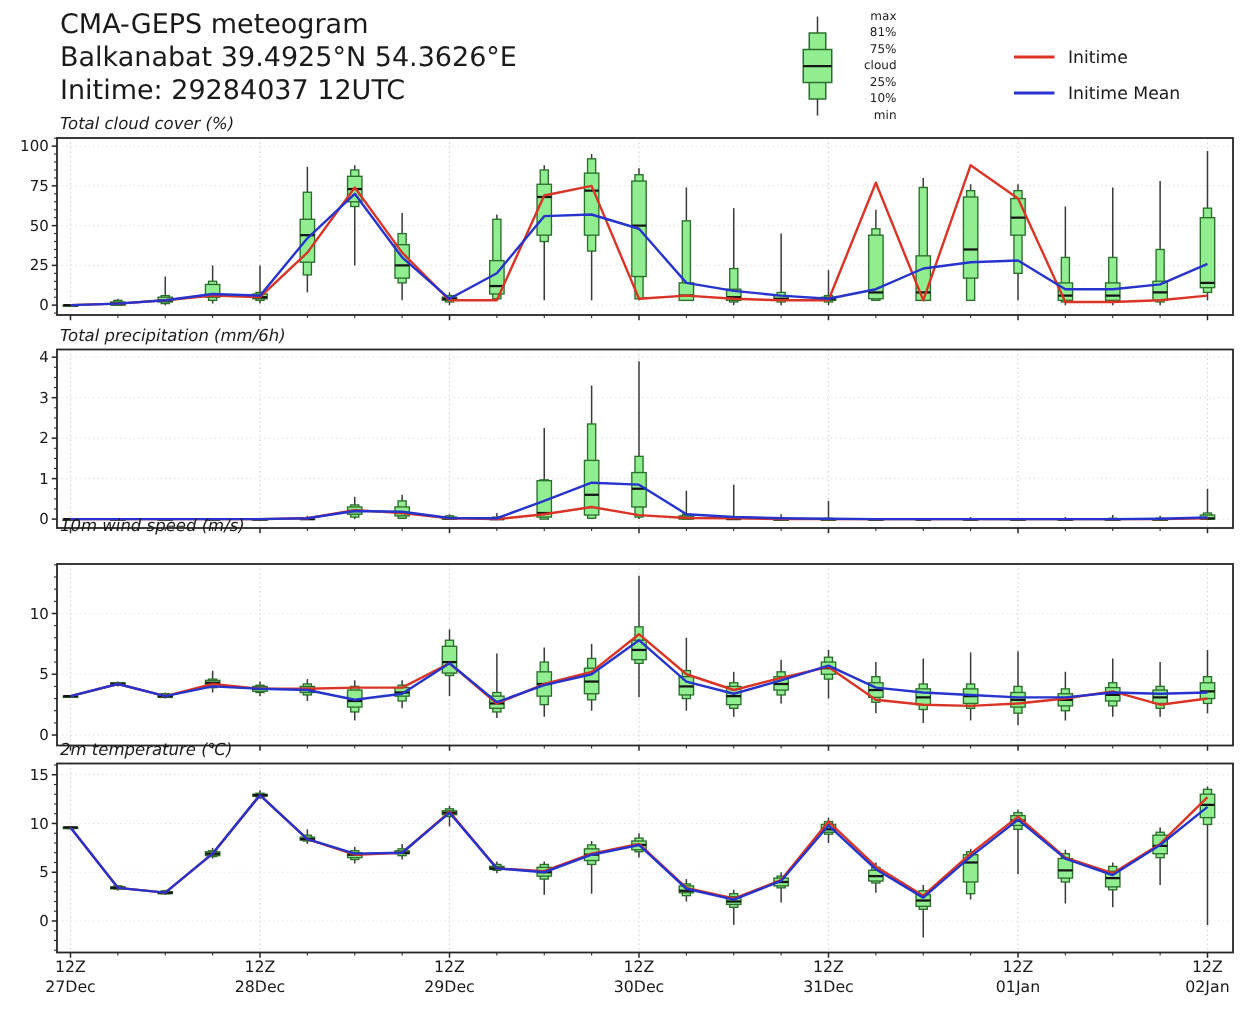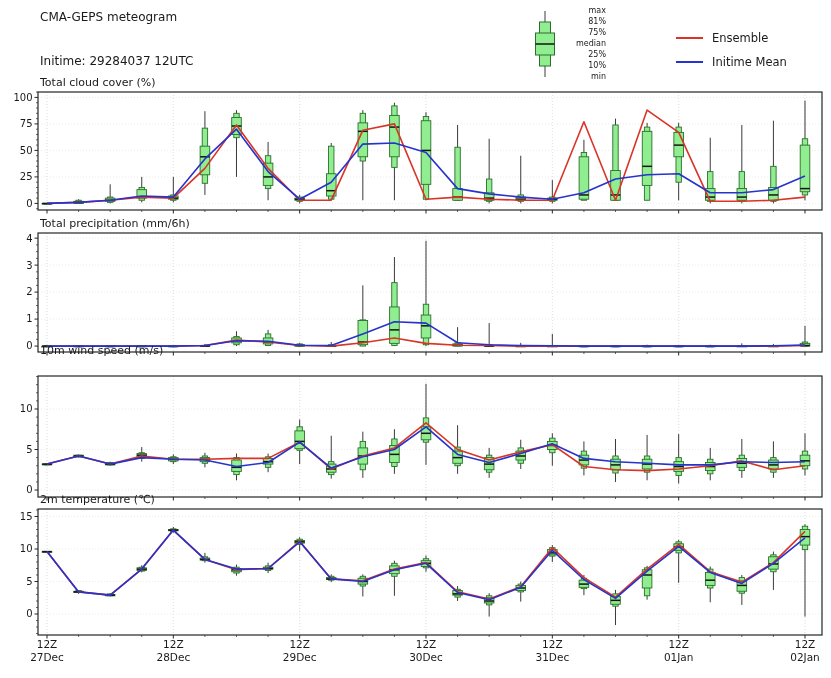--- a/index.html
+++ b/index.html
@@ -1,19 +1,19 @@
 <!DOCTYPE html>
 <html><head>
 <meta charset="utf-8">
 <style>
   html,body{margin:0;padding:0;background:#ffffff;}
   #stage{position:relative;width:831px;height:678px;background:#ffffff;overflow:hidden;
          font-family:"DejaVu Sans","Liberation Sans",sans-serif;color:#1a1a1a;}
-  .hdr{position:absolute;left:40px;font-size:12px;line-height:22px;white-space:nowrap;}
-  .panel-title{position:absolute;left:40px;font-size:11px;white-space:nowrap;}
+  .hdr{position:absolute;left:40px;font-size:18px;line-height:22px;white-space:nowrap;}
+  .panel-title{position:absolute;left:40px;font-size:11px;white-space:nowrap;font-style:italic;}
   #chart{position:absolute;left:0;top:0;pointer-events:none;}
   #legend-glyph{position:absolute;left:530px;top:5px;}
   #legend-box-labels{position:absolute;left:576px;top:5px;font-size:8px;line-height:11px;text-align:right;}
   .series-row{position:absolute;left:676px;height:14px;display:flex;align-items:center;}
   .series-line{display:inline-block;width:27px;height:2px;}
   .series-text{margin-left:9px;font-size:11.5px;white-space:nowrap;}
 </style>
 </head>
 <body>
 
@@ -886,41 +886,42 @@
         <text x="552.3328" y="648" text-anchor="middle" font-size="10.5" fill="#1a1a1a">12Z</text>
         <text x="552.3328" y="661" text-anchor="middle" font-size="10.5" fill="#1a1a1a">31Dec</text>
         <text x="678.666" y="648" text-anchor="middle" font-size="10.5" fill="#1a1a1a">12Z</text>
         <text x="678.666" y="661" text-anchor="middle" font-size="10.5" fill="#1a1a1a">01Jan</text>
         <text x="804.9992" y="648" text-anchor="middle" font-size="10.5" fill="#1a1a1a">12Z</text>
         <text x="804.9992" y="661" text-anchor="middle" font-size="10.5" fill="#1a1a1a">02Jan</text>
       </g>
     </svg>
 
   <div class="hdr" style="top:6px">CMA-GEPS meteogram</div>
+  <div class="hdr" style="top:28px">Balkanabat 39.4925°N 54.3626°E</div>
   <div class="hdr" style="top:50px">Initime: 29284037 12UTC</div>
 
   <svg id="legend-glyph" width="30" height="82" viewBox="0 0 30 82">
       <line x1="15" x2="15" y1="6" y2="72" stroke="#3a3a3a" stroke-width="1"></line>
       <rect x="9.5" y="17" width="11" height="44" fill="#90ee90" stroke="#2c6e2c" stroke-width="1"></rect>
       <rect x="5.5" y="28" width="19" height="22" fill="#90ee90" stroke="#2c6e2c" stroke-width="1"></rect>
       <line x1="5.5" x2="24.5" y1="39" y2="39" stroke="#141414" stroke-width="1.5"></line>
     </svg>
   <div id="legend-box-labels">
       <div>max</div>
       <div>81%</div>
       <div>75%</div>
-      <div>median</div>
+      <div>cloud</div>
       <div>25%</div>
       <div>10%</div>
       <div>min</div>
     </div>
 
   <div class="series-row" style="top:31px">
     <span class="series-line" id="ctrl-line-sample" style="background: rgb(217, 52, 37);"></span>
-    <span class="series-text">Ensemble</span>
+    <span class="series-text">Initime</span>
   </div>
   <div class="series-row" style="top:55px">
     <span class="series-line" id="mean-line-sample" style="background: rgb(38, 51, 204);"></span>
     <span class="series-text">Initime Mean</span>
   </div>
 
   <div class="panel-title" style="top:76px">Total cloud cover (%)</div>
   <div class="panel-title" style="top:217px">Total precipitation (mm/6h)</div>
   <div class="panel-title" style="top:344px">10m wind speed (m/s)</div>
   <div class="panel-title" style="top:493px">2m temperature (℃)</div>

